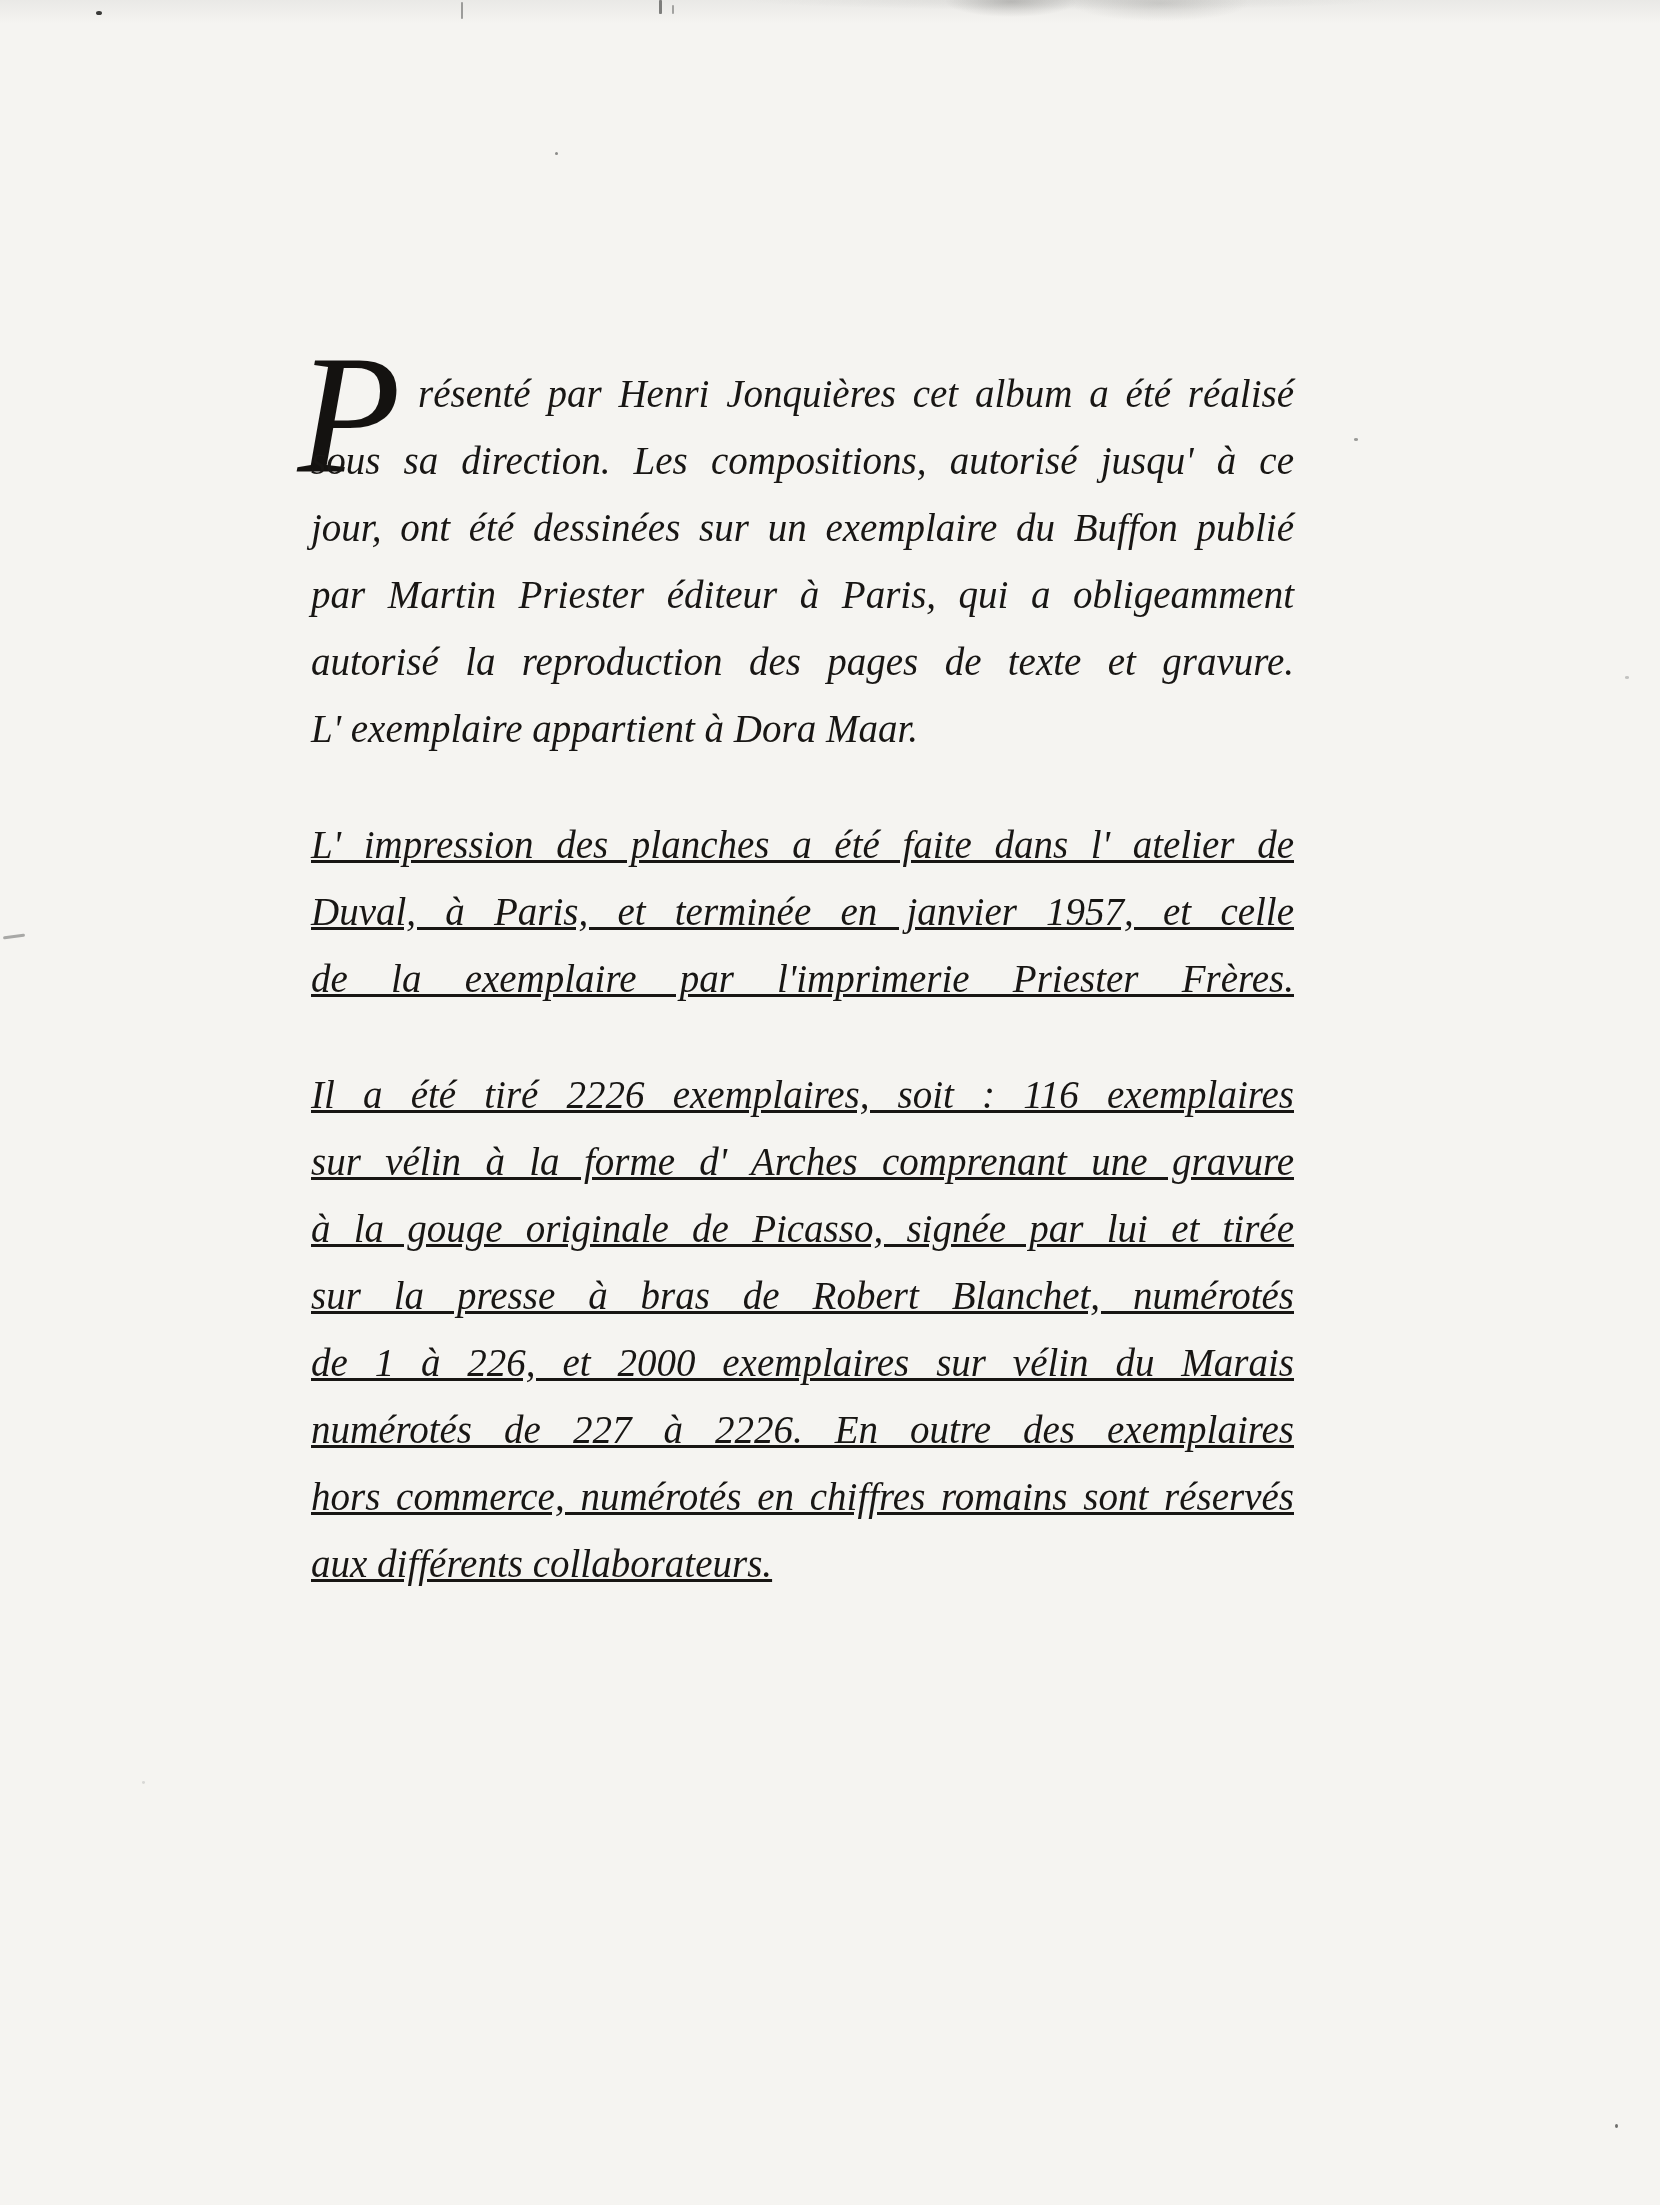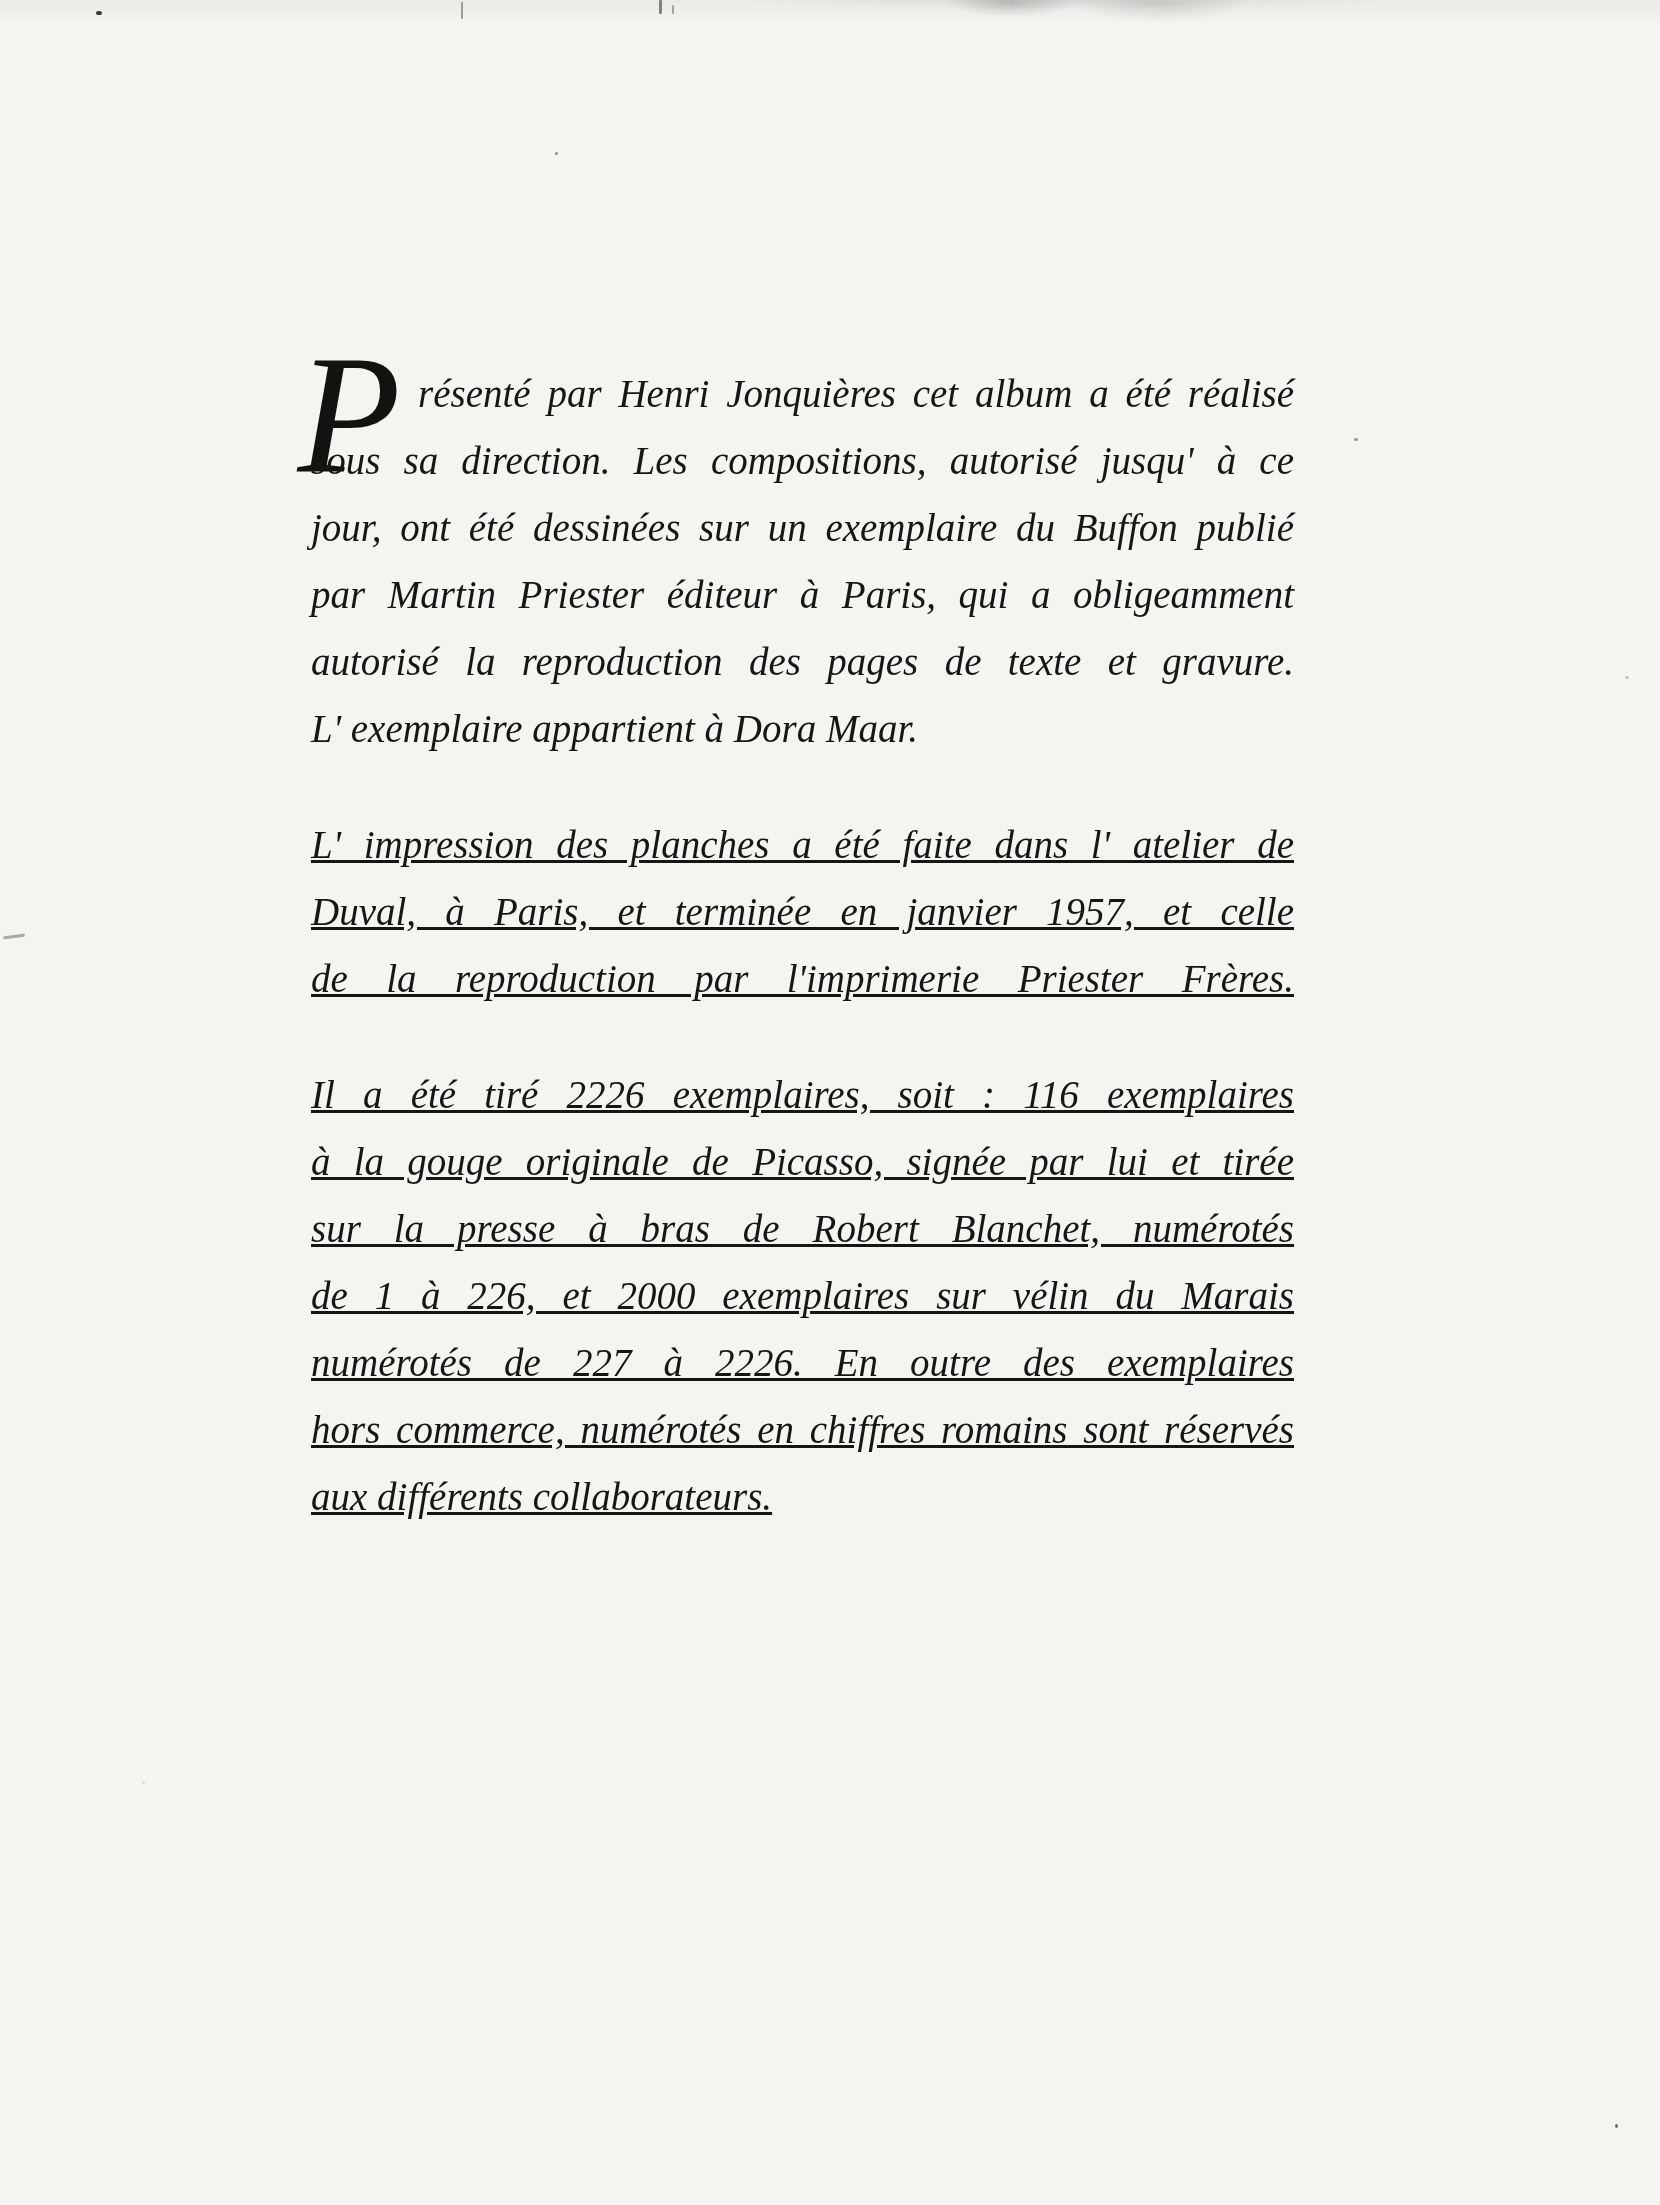--- a/index.html
+++ b/index.html
@@ -83,24 +83,25 @@
           <div class="line first">résenté par Henri Jonquières cet album a été réalisé</div>
           <div class="line justify">sous sa direction. Les compositions, autorisé jusqu' à ce</div>
           <div class="line justify">jour, ont été dessinées sur un exemplaire du Buffon publié</div>
           <div class="line justify">par Martin Priester éditeur à Paris, qui a obligeamment</div>
           <div class="line justify">autorisé la reproduction des pages de texte et gravure.</div>
           <div class="line center">L' exemplaire appartient à Dora Maar.</div>
         </div>
         <div class="paragraph">
           <div class="line justify">L' impression des planches a été faite dans l' atelier de</div>
           <div class="line justify">Duval, à Paris, et terminée en janvier 1957, et celle</div>
-          <div class="line justify">de la reproduction par l'imprimerie Priester Frères.</div>
+          <div class="line justify">de la exemplaire par l'imprimerie Priester Frères.</div>
         </div>
         <div class="paragraph">
           <div class="line justify">Il a été tiré 2226 exemplaires, soit : 116 exemplaires</div>
+          <div class="line justify">sur vélin à la forme d' Arches comprenant une gravure</div>
           <div class="line justify">à la gouge originale de Picasso, signée par lui et tirée</div>
           <div class="line justify">sur la presse à bras de Robert Blanchet, numérotés</div>
           <div class="line justify">de 1 à 226, et 2000 exemplaires sur vélin du Marais</div>
           <div class="line justify">numérotés de 227 à 2226. En outre des exemplaires</div>
           <div class="line justify">hors commerce, numérotés en chiffres romains sont réservés</div>
           <div class="line center">aux différents collaborateurs.</div>
         </div>
       </div>
   </div>
 </div>

